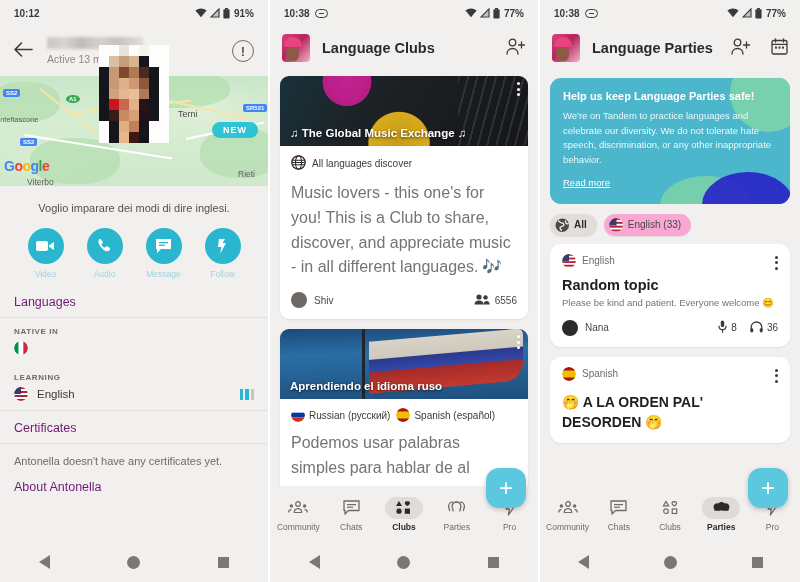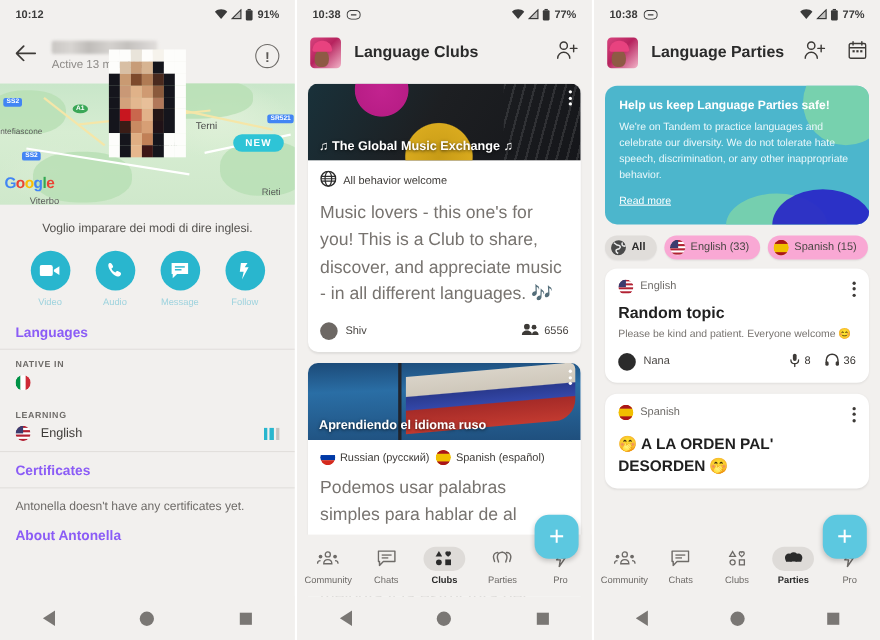--- a/index.html
+++ b/index.html
@@ -104,21 +104,21 @@
   .prof-bio { text-align:center; font-size:11px; color:#54514e; padding:16px 16px 0; }
 
   .actions { display:flex; justify-content:space-around; padding:14px 16px 6px; }
   .action { text-align:center; }
   .action .circ {
     width:36px; height:36px; border-radius:50%; background:#29b6ce;
     display:flex; align-items:center; justify-content:center; margin:0 auto;
   }
   .action .lbl { font-size:8.5px; color:#9ed3de; margin-top:5px; }
 
-  .sec-title { font-size:12.5px; font-weight:bold; color:#8b5cf6; padding:10px 14px 8px; }
+  .sec-title { font-size:12.5px; font-weight:normal; color:#701a75; padding:10px 14px 8px; }
   .hr { height:1px; background:#e2dfdc; }
   .kicker { font-size:8px; font-weight:bold; letter-spacing:.6px; color:#6e6b68; padding:9px 14px 3px; }
   .langrow { display:flex; align-items:center; gap:9px; padding:2px 14px 9px; }
   .langrow .nm { font-size:11.5px; color:#3d3a37; flex:1; }
   .flag { width:14px; height:14px; border-radius:50%; overflow:hidden; flex:0 0 auto; display:block; }
   .levelbars { display:flex; gap:2px; align-items:flex-end; }
   .levelbars i { width:3.5px; height:11px; display:block; background:#c7c4c1; }
   .levelbars i.on { background:#29b6ce; }
   .cert-text { font-size:11px; color:#6e6b68; padding:11px 14px; }
 
@@ -523,21 +523,21 @@
         </div>
         <div class="card-body">
           <div class="row-lang">
             <span>
               <svg width="15" height="15" viewBox="0 0 15 15">
                   <circle cx="7.5" cy="7.5" r="6.7" fill="none" stroke="#2b2b2b" stroke-width="1.3"></circle>
                   <ellipse cx="7.5" cy="7.5" rx="3" ry="6.7" fill="none" stroke="#2b2b2b" stroke-width="1.1"></ellipse>
                   <path d="M1 5.3h13M1 9.7h13M.8 7.5h13.4" stroke="#2b2b2b" stroke-width="1.1"></path>
                 </svg>
             </span>
-            <span>All behavior welcome</span>
+            <span>All languages discover</span>
           </div>
           <div class="desc">Music lovers - this one's for you! This is a Club to share, discover, and appreciate music - in all different languages. 🎶</div>
           <div class="card-foot">
             <div class="who">
               <span class="mini-av"></span>
               <span>Shiv</span>
             </div>
             <div class="cnt">
               <span>
                 <svg width="16" height="11" viewBox="0 0 16 11">
@@ -744,35 +744,20 @@
                 <rect y="0" width="14" height="1.8" fill="#b22234"></rect>
                 <rect y="3.6" width="14" height="1.8" fill="#b22234"></rect>
                 <rect y="7.2" width="14" height="1.8" fill="#b22234"></rect>
                 <rect y="10.8" width="14" height="1.8" fill="#b22234"></rect>
                 <rect width="7" height="7" fill="#3c3b6e"></rect>
               </g>
             </svg>
         </span>
         <span>English (33)</span>
       </div>
-      <div class="chip">
-        <span class="flag">
-          <svg width="15" height="15" viewBox="0 0 14 14">
-              <clipPath id="ce2">
-                <circle cx="7" cy="7" r="7"></circle>
-              </clipPath>
-              <g clip-path="url(#ce2)">
-                <rect width="14" height="14" fill="#f1bf00"></rect>
-                <rect width="14" height="3.5" fill="#aa151b"></rect>
-                <rect y="10.5" width="14" height="3.5" fill="#aa151b"></rect>
-              </g>
-            </svg>
-        </span>
-        <span>Spanish (15)</span>
-      </div>
     </div>
 
     <div class="pcard">
       <div class="kebab dark" style="top:12px;right:12px">
           <i></i>
           <i></i>
           <i></i>
         </div>
       <div class="pcard-top">
         <span class="flag">

